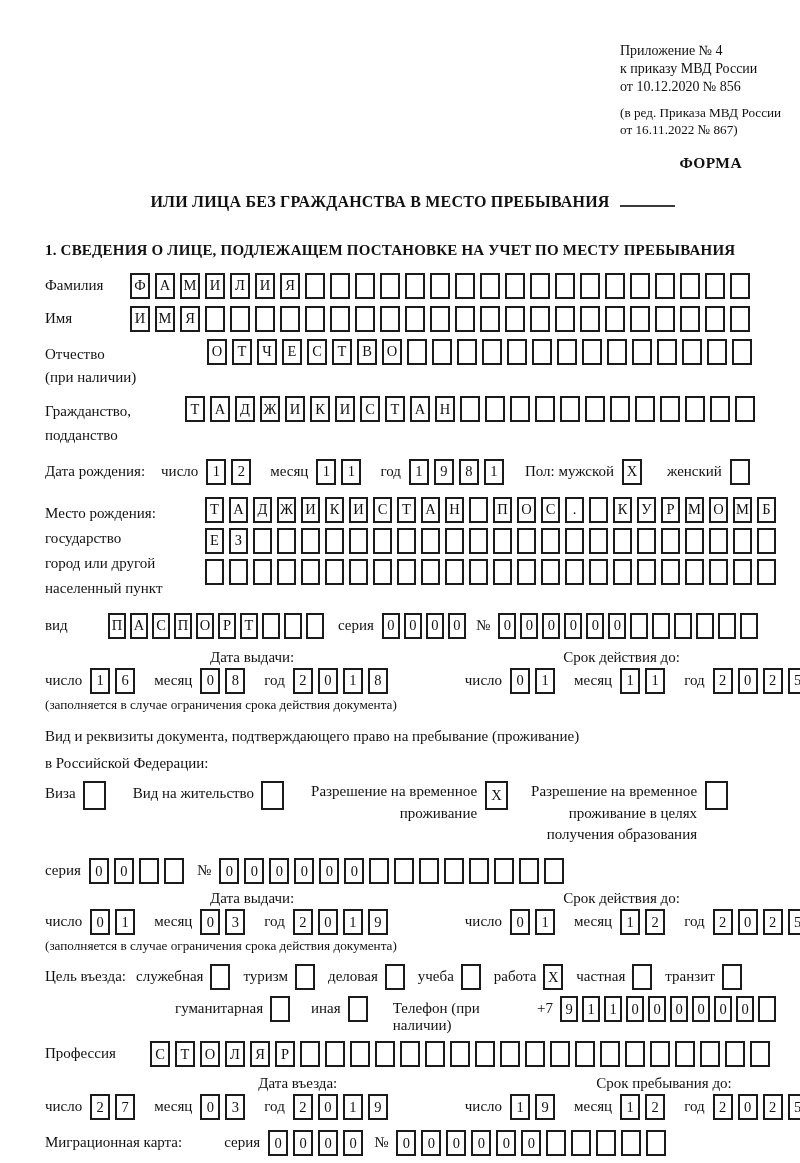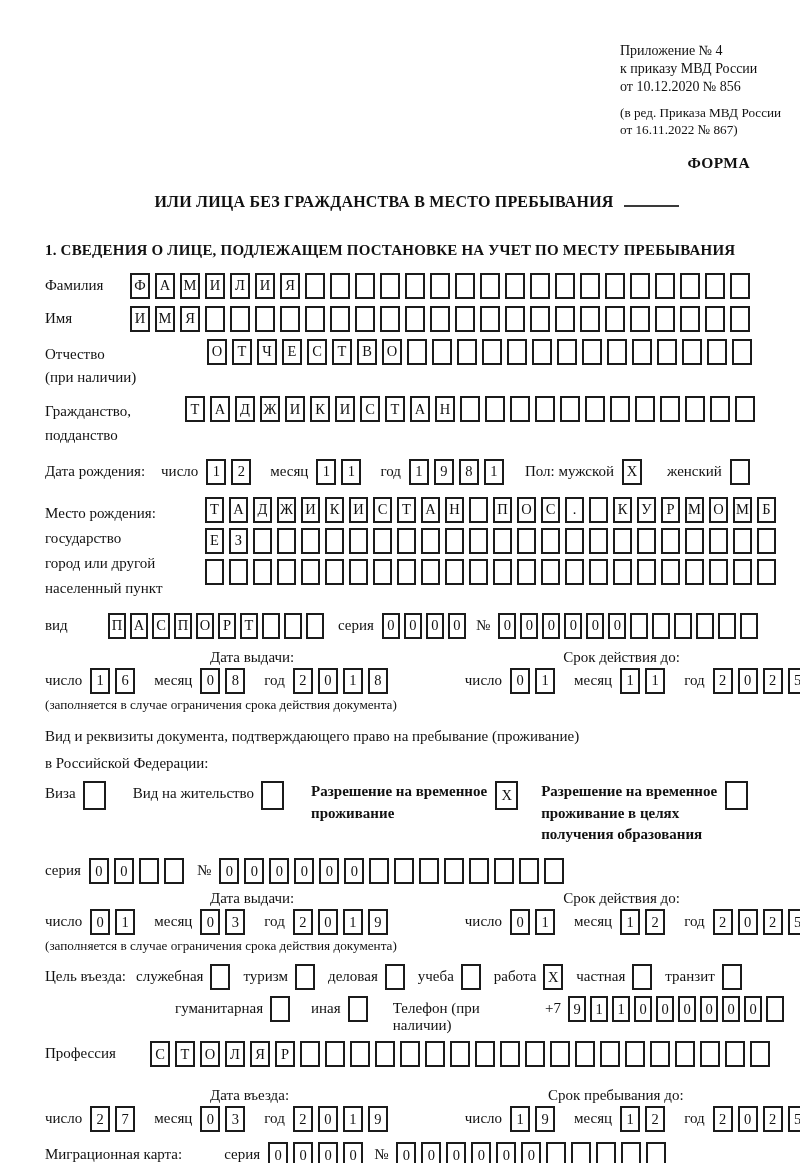--- a/index.html
+++ b/index.html
@@ -2,21 +2,21 @@
 <html><head>
 <meta charset="utf-8">
 <style>
   * { box-sizing: border-box; }
   html,body { margin:0; padding:0; }
   body {
     width:800px; height:1163px; background:#ffffff; color:#111;
     font-family:"Liberation Serif", "DejaVu Serif", serif;
     font-size:15px; overflow:hidden;
   }
-  .page { position:relative; width:800px; height:1163px; padding:42px 12px 0 45px; }
+  .page { position:relative; width:800px; height:1163px; padding:42px 20px 0 45px; }
 
   
   .appendix { margin-left:575px; width:200px; line-height:1.3; font-size:14px; }
   .appendix .amend { margin-top:7px; font-size:13.2px; }
   .form-label { text-align:right; margin:16px 38px 0 0; font-weight:bold; font-size:15.5px; letter-spacing:.4px; }
 
   .title { text-align:center; font-weight:bold; font-size:16px; margin-top:18px; line-height:1.5; letter-spacing:.2px; }
   .blank-line { display:inline-block; width:55px; border-bottom:2px solid #3a3a3a; height:.9em; margin-left:10px; }
 
   .section-heading { font-weight:bold; font-size:15px; margin-top:28px; letter-spacing:.2px; }
@@ -53,21 +53,21 @@
   .dh2 { margin-left:225px; }
   .dh2b{ margin-left:215px; }
   .gap2 { margin-left:58px; }
 
   .note-right { text-align:left; font-size:13.2px; margin:3px 18px 0 0; }
   .center-bold { text-align:center; font-weight:bold; font-size:14.8px; margin-top:10px; }
 
   
   .opt { display:flex; align-items:flex-start; }
   .opt .t { padding-top:4px; margin-right:7px; }
-  .optmulti { text-align:left; line-height:1.45; margin-right:8px;font-weight:bold; }
+  .optmulti { text-align:right; line-height:1.45; margin-right:8px; }
   .cb .cell { width:23px; height:29px; }
 
   .intro { margin-top:10px; line-height:1.8; }
   .mt4{margin-top:12px;} .mt10{margin-top:10px;} .mt12{margin-top:12px;} .mt14{margin-top:14px;}
 </style>
 </head>
 <body>
 
 <div class="page">
 
@@ -594,21 +594,21 @@
         <span class="cell"></span>
         <span class="cell"></span>
         <span class="cell"></span>
         <span class="cell"></span>
         <span class="cell"></span>
         <span class="cell"></span>
         <span class="cell"></span>
       </div>
   </div>
 
-  <div class="dual-header" style="margin-top:20px;">
+  <div class="dual-header" style="margin-top:8px;justify-content:center;">
     <span class="dh1">Дата въезда:</span>
     <span class="dh2b">Срок пребывания до:</span>
   </div>
   <div class="row dategrp" style="margin-top:2px;">
     <span class="t">число</span>
     <span class="cells">
         <span class="cell">2</span>
         <span class="cell">7</span>
       </span>
     <span class="t">месяц</span>

